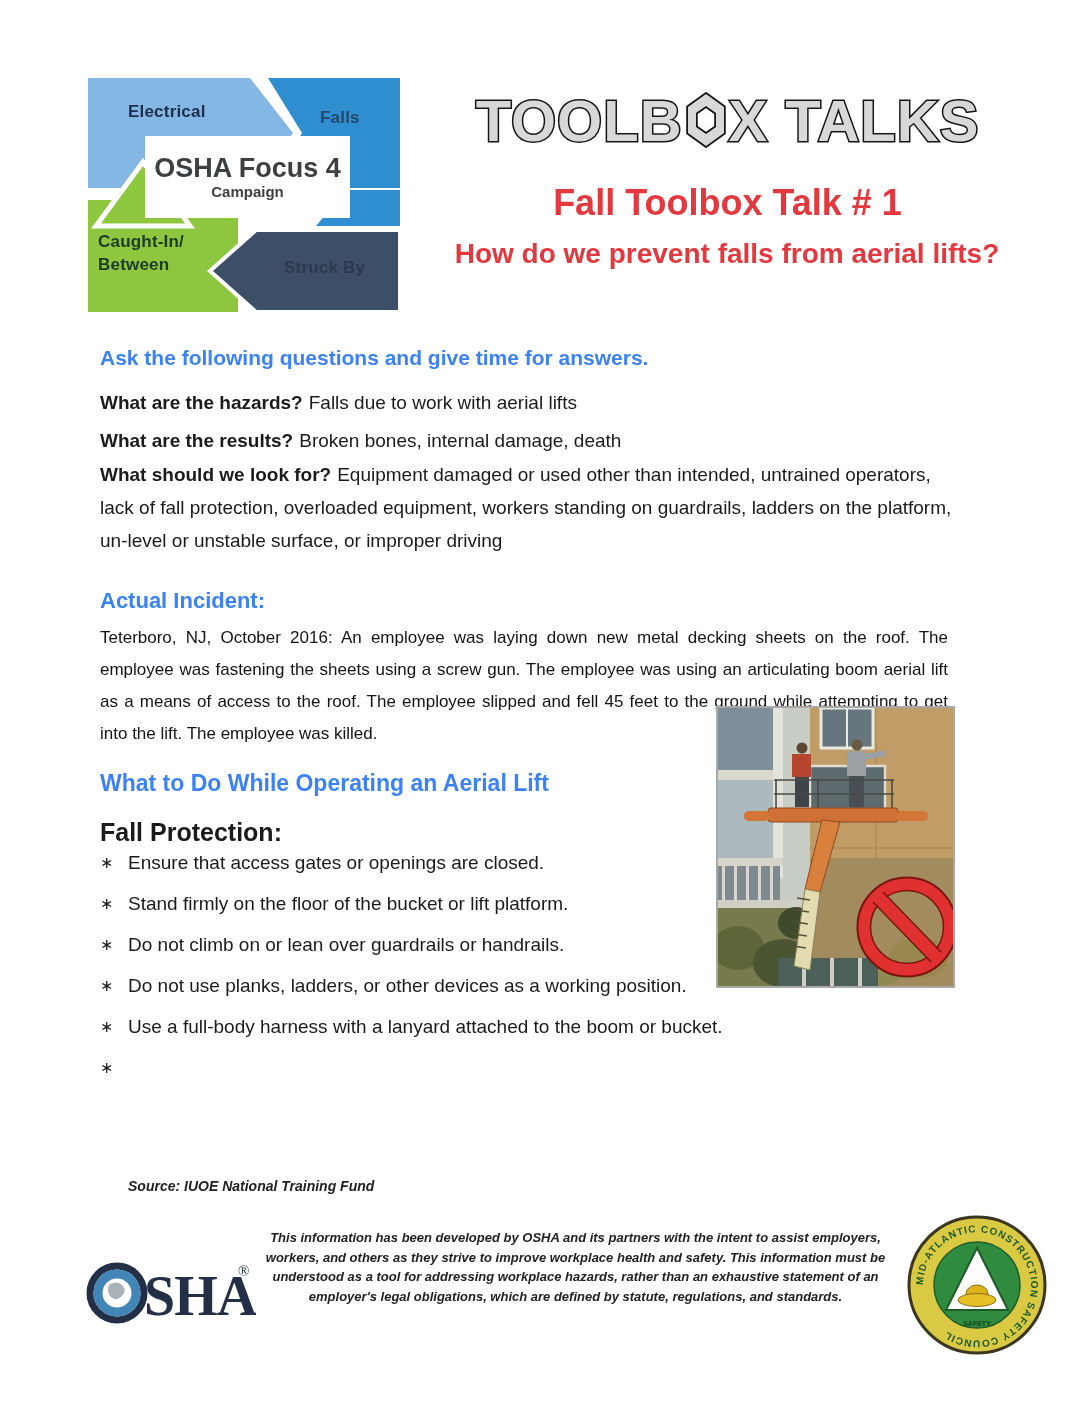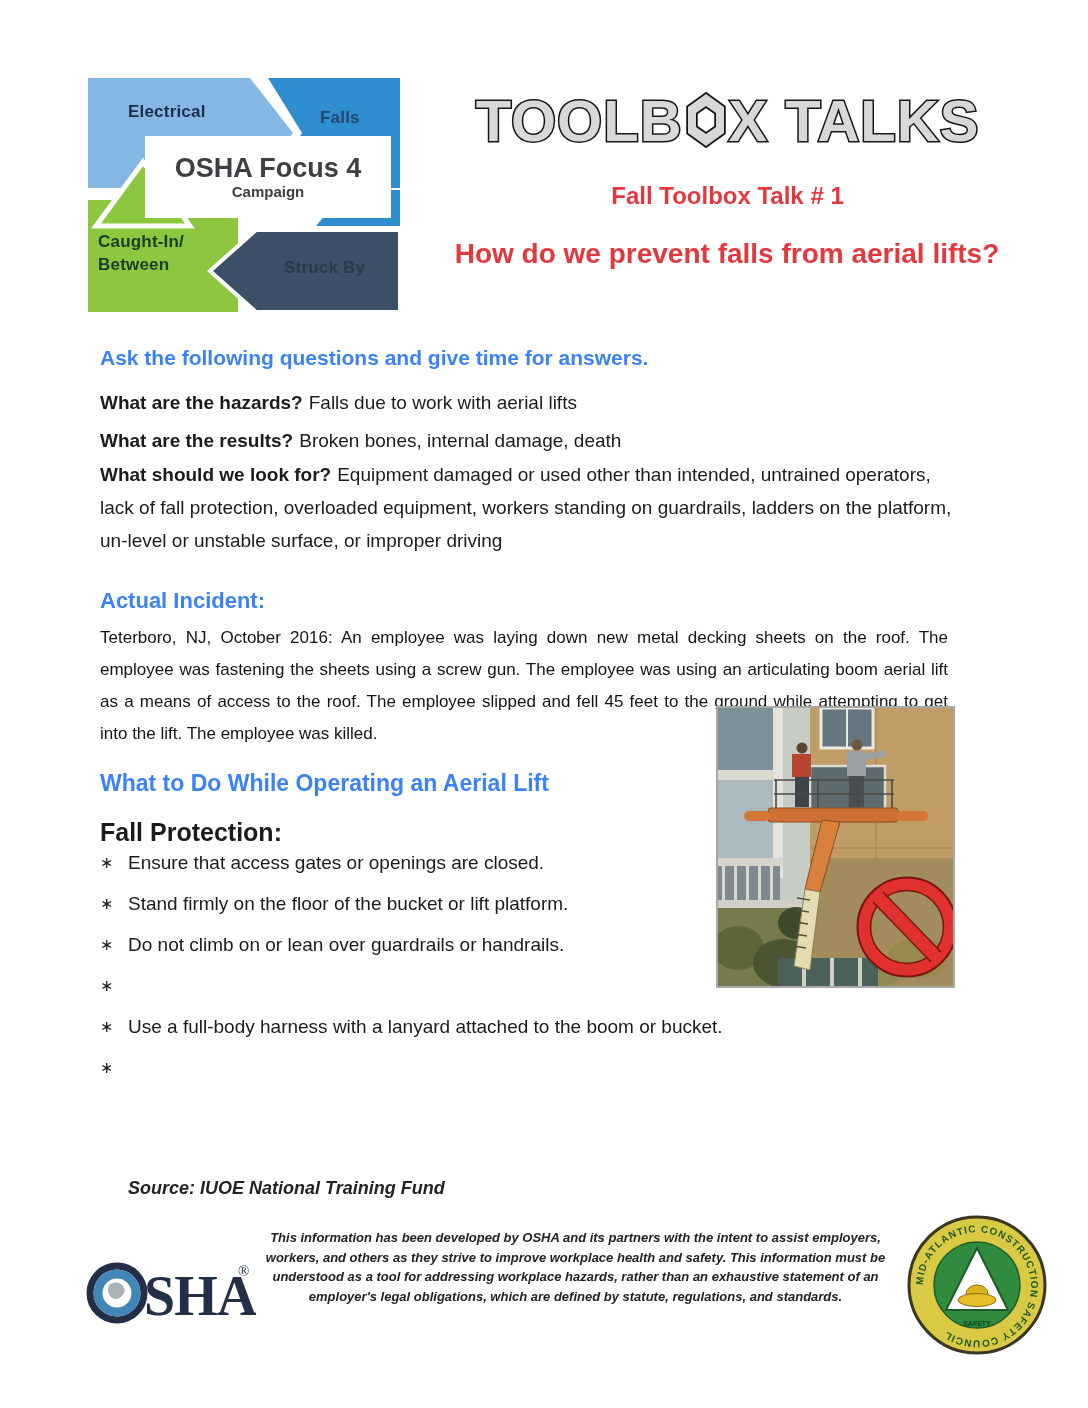--- a/index.html
+++ b/index.html
@@ -11,53 +11,53 @@
 
   
   .focus4{left:88px;top:78px;width:312px;height:234px;}
   .focus4 svg{position:absolute;left:0;top:0;}
   .f4-label{position:absolute;font-weight:bold;font-size:17px;letter-spacing:.2px;}
   .f4-electrical{left:40px;top:24px;color:#1d2e4d;}
   .f4-falls{left:232px;top:30px;color:#26476b;}
   .f4-caught1{left:10px;top:154px;color:#1e3b28;}
   .f4-caught2{left:10px;top:177px;color:#1e3b28;}
   .f4-struck{left:196px;top:180px;color:#2a394e;}
-  .f4-center{position:absolute;left:57px;top:58px;width:246px;height:82px;background:#ffffff;
+  .f4-center{position:absolute;left:57px;top:58px;width:205px;height:82px;background:#ffffff;
     display:flex;flex-direction:column;align-items:center;justify-content:center;}
   .f4-center .t1{font-size:27px;font-weight:bold;color:#3c4043;line-height:30px;}
   .f4-center .t2{font-size:15px;font-weight:bold;color:#3c4043;line-height:18px;}
 
   
   .masthead{left:420px;top:84px;width:615px;height:72px;display:flex;align-items:center;justify-content:center;
     font-weight:800;font-size:58px;letter-spacing:1px;color:#d8d8d8;
     -webkit-text-stroke:3px #141414;paint-order:stroke fill;white-space:nowrap;}
   .hexo{display:inline-block;width:42px;height:56px;margin:0 2px;}
   .talk-number{left:420px;top:182px;width:615px;text-align:center;
-    font-size:24px;font-weight:bold;color:#e2383e;}
+    font-size:36px;font-weight:bold;color:#e2383e;}
   .main-question{left:412px;top:238px;width:630px;text-align:center;
     font-size:28px;font-weight:bold;color:#e2383e;white-space:nowrap;}
 
   
   .blue-heading{font-size:21px;font-weight:bold;color:#3b82f6;}
   .intro-heading{left:100px;top:346px;}
   .qa{left:100px;width:865px;font-size:19px;line-height:33px;}
   .qa .q{font-weight:bold;}
   .qa .a{padding-left:6px;}
   .qa1{top:386px;}
   .qa2{top:424px;}
   .qa3{top:458px;}
   .incident-heading{left:100px;top:588px;font-size:22px;}
   .incident-body{left:100px;top:622px;width:848px;font-size:17px;line-height:32px;text-align:justify;color:#141414;}
 
   .op-heading{left:100px;top:770px;font-size:23px;}
   .fall-protection{left:100px;top:818px;font-size:25px;font-weight:bold;text-align:center;}
   .bullets{left:100px;top:851px;width:700px;}
   .bullet-row{display:flex;font-size:19px;line-height:24px;margin-bottom:17px;}
   .bullet-row .marker{width:28px;flex:0 0 28px;font-size:16px;color:#222;}
-  .source-note{left:128px;top:1178px;font-size:18px;font-weight:bold;font-style:italic;color:#222;}
+  .source-note{left:128px;top:1178px;font-size:14px;font-weight:bold;font-style:italic;color:#222;}
 
   
   .photo{left:718px;top:708px;width:235px;height:278px;outline:2px solid #a8a8a8;}
 
   
   .osha-logo{left:86px;top:1256px;width:170px;height:70px;}
   .disclaimer{left:248px;top:1228px;width:655px;text-align:center;
     font-size:13px;line-height:19.5px;font-style:italic;font-weight:bold;color:#222;}
   .badge{left:906px;top:1214px;width:142px;height:142px;}
 </style>
@@ -202,20 +202,21 @@
     <div class="bullet-row">
       <span class="marker">∗</span>
       <span>Stand firmly on the floor of the bucket or lift platform.</span>
     </div>
     <div class="bullet-row">
       <span class="marker">∗</span>
       <span>Do not climb on or lean over guardrails or handrails.</span>
     </div>
     <div class="bullet-row">
       <span class="marker">∗</span>
+      <span>Do not use planks, ladders, or other devices as a working position.</span>
     </div>
     <div class="bullet-row">
       <span class="marker">∗</span>
       <span>Use a full-body harness with a lanyard attached to the boom or bucket.</span>
     </div>
     <div class="bullet-row">
       <span class="marker">∗</span>
     </div>
   </div>
 

